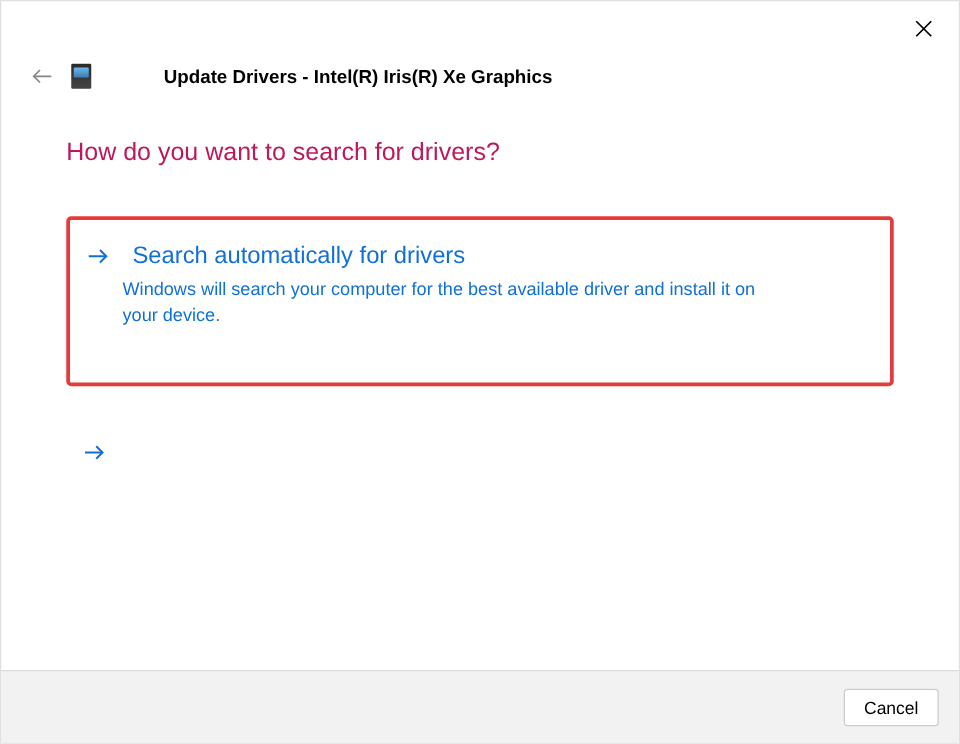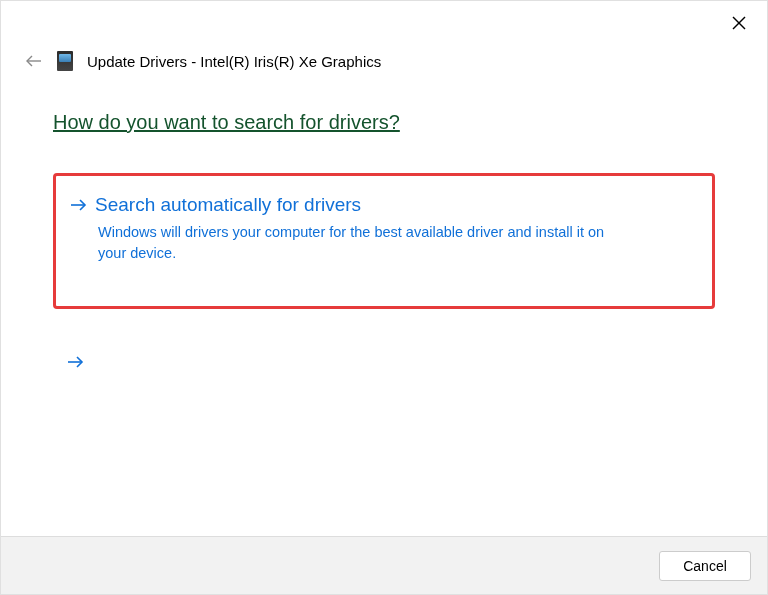--- a/index.html
+++ b/index.html
@@ -61,51 +61,51 @@
       left: 2px;
       right: 2px;
       top: 3px;
       height: 8px;
       background: linear-gradient(#6fb7e8, #3a7fb5);
       border-radius: 1px;
     }
     .dialog-title {
       font-size: 15px;
       color: #000;
-      font-weight: 400;
+      font-weight: 700;
+      margin-left: 44px;
     }
     .main-heading {
       position: absolute;
       top: 110px;
       left: 52px;
       font-size: 20px;
       font-weight: 400;
-      color: #14532d;
-      text-decoration: underline;
+      color: #be185d;
     }
     .options {
       position: absolute;
       top: 172px;
       left: 52px;
       right: 52px;
     }
     .option {
       padding: 18px 14px 18px 14px;
       cursor: pointer;
       margin-bottom: 28px;
     }
     .option.highlighted {
       border: 3px solid #e63b3b;
       border-radius: 4px;
       padding-bottom: 42px;
     }
     .option-header {
       display: flex;
       align-items: center;
-      gap: 7px;
+      gap: 18px;
       margin-bottom: 6px;
     }
     .option-arrow {
       color: #1070d8;
       display: flex;
       align-items: center;
     }
     .option-arrow svg {
       width: 18px;
       height: 14px;
@@ -132,21 +132,21 @@
       border-top: 1px solid #ddd;
       display: flex;
       align-items: center;
       justify-content: flex-end;
       padding-right: 16px;
     }
     .cancel-btn {
       background: #ffffff;
       border: 1px solid #ccc;
       border-radius: 3px;
-      width: 92px;
+      width: 76px;
       height: 30px;
       font-size: 14px;
       color: #000;
       font-family: inherit;
       cursor: pointer;
     }
   </style>
 </head>
 <body>
 
@@ -175,21 +175,21 @@
   <div class="option highlighted">
     <div class="option-header">
       <span class="option-arrow">
         <svg viewBox="0 0 18 14">
           <line x1="1" y1="7" x2="15" y2="7" stroke="#1070d8" stroke-width="1.6"></line>
           <polyline points="10,2 15,7 10,12" fill="none" stroke="#1070d8" stroke-width="1.6"></polyline>
         </svg>
       </span>
       <span class="option-title">Search automatically for drivers</span>
     </div>
-    <div class="option-desc">Windows will drivers your computer for the best available driver and install it on your device.</div>
+    <div class="option-desc">Windows will search your computer for the best available driver and install it on your device.</div>
   </div>
 
   <div class="option">
     <div class="option-header">
       <span class="option-arrow">
         <svg viewBox="0 0 18 14">
           <line x1="1" y1="7" x2="15" y2="7" stroke="#1070d8" stroke-width="1.6"></line>
           <polyline points="10,2 15,7 10,12" fill="none" stroke="#1070d8" stroke-width="1.6"></polyline>
         </svg>
       </span>

